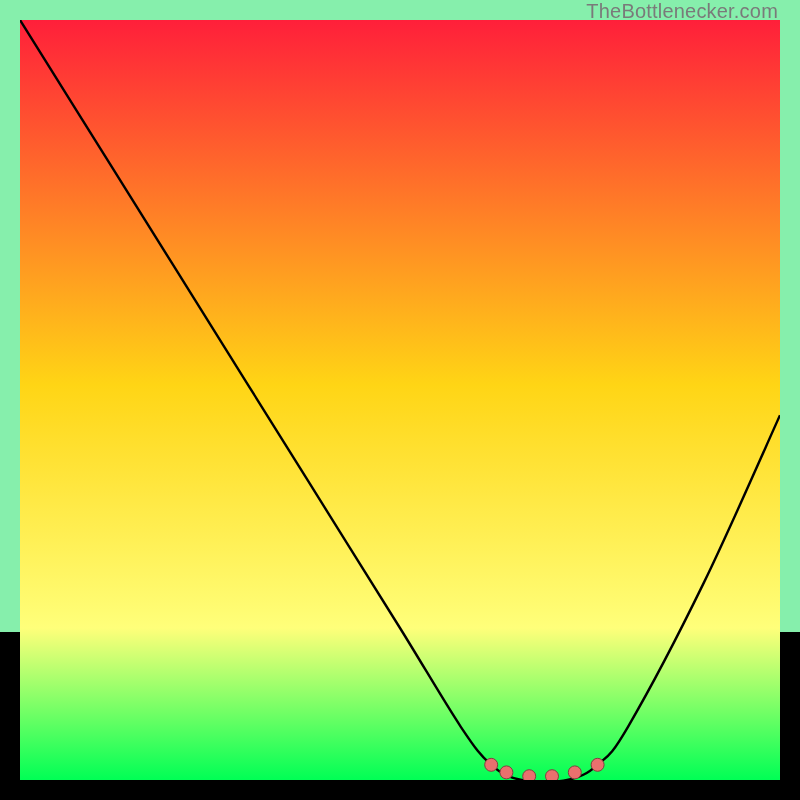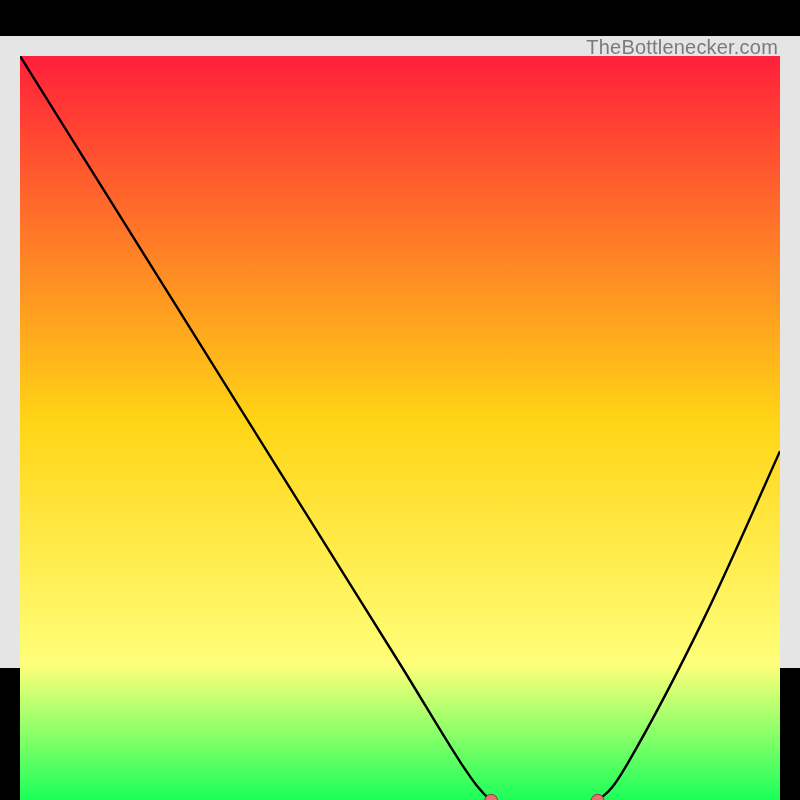--- a/index.html
+++ b/index.html
@@ -9,22 +9,21 @@
     height: 800px;
     background: #000;
     overflow: hidden;
   }
   .frame {
     position: absolute;
     left: 0;
     top: 0;
     width: 800px;
     height: 632px;
-    background: #e5e5e5;
-    margin-top: 36px;
+    background: #86efac;
   }
   .plot-area {
     position: absolute;
     left: 20px;
     top: 20px;
     width: 760px;
     height: 760px;
   }
   .attrib {
     position: absolute;

